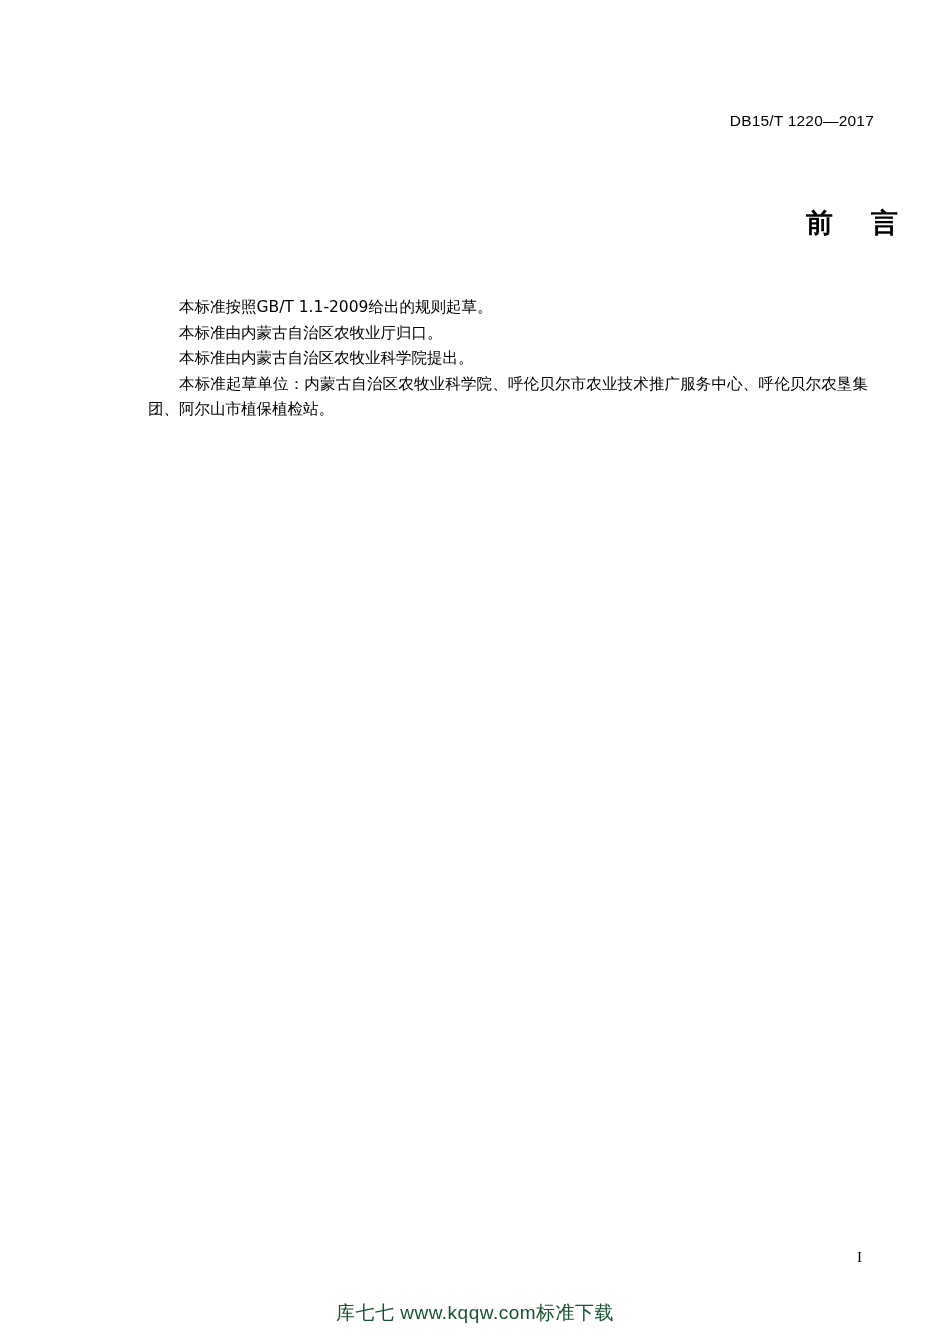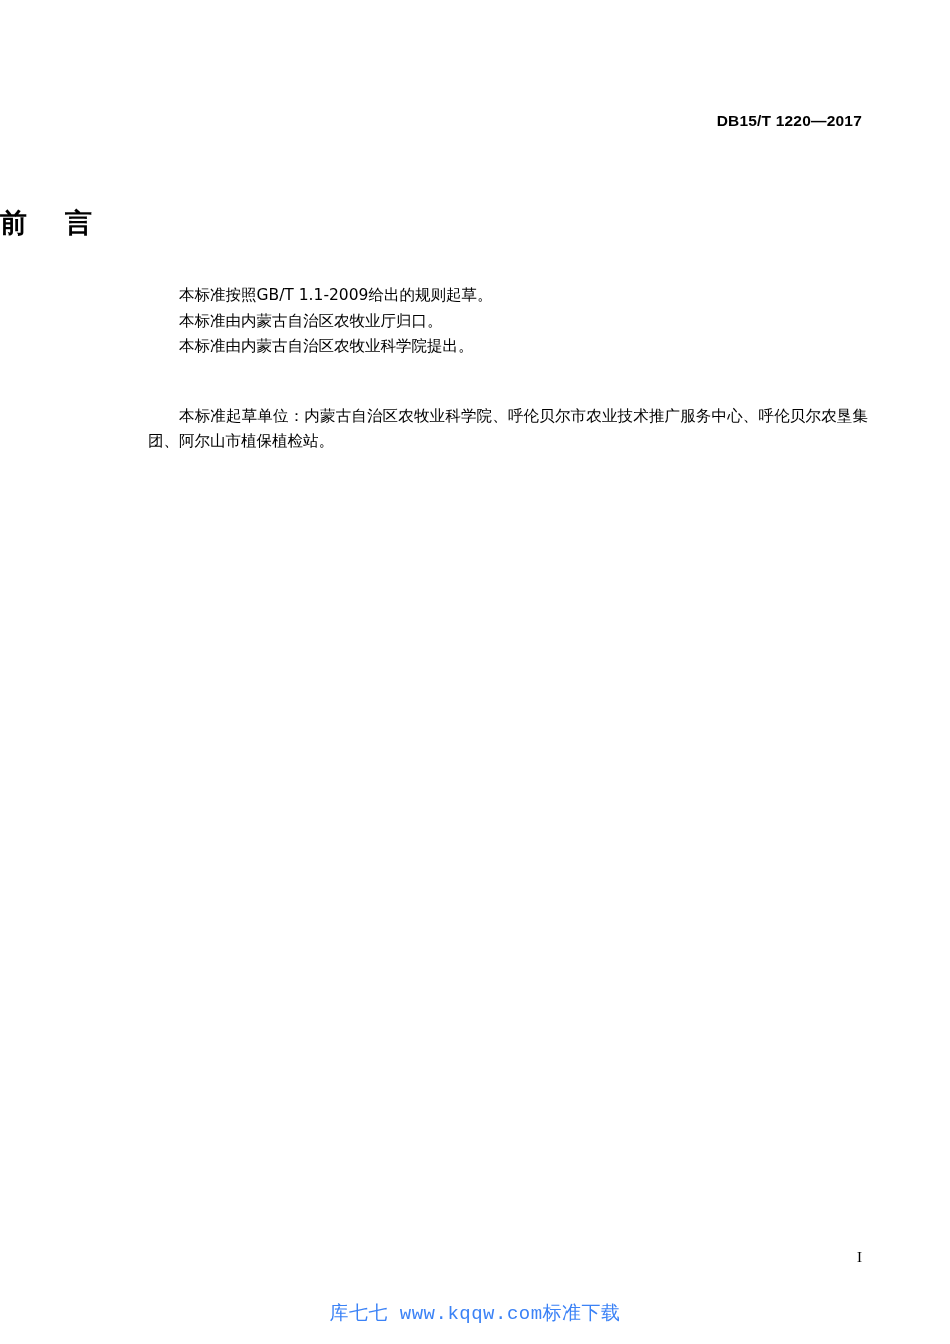--- a/index.html
+++ b/index.html
@@ -14,80 +14,79 @@
   .page {
     position: relative;
     width: 950px;
     height: 1344px;
     background: #ffffff;
     overflow: hidden;
   }
   .header-code {
     position: absolute;
     top: 112px;
-    right: 88px;
+    right: 76px;
     font-family: "Liberation Sans", sans-serif;
     font-size: 15.5px;
-    font-weight: bold;
+    font-weight: normal;
     letter-spacing: 0.2px;
     white-space: nowrap;
   }
   .doc-title {
     position: absolute;
     top: 205px;
     left: 0;
     width: 900px;
-    text-align: left;
+    text-align: right;
     font-family: "DejaVu Sans", "Liberation Sans", sans-serif;
     font-size: 27px;
     font-weight: bold;
     letter-spacing: 2px;
   }
   .doc-title .gap {
     display: inline-block;
     width: 36px;
   }
   .body-block {
     position: absolute;
-    top: 283px;
+    top: 295px;
     left: 148px;
     width: 720px;
   }
   .para {
     font-family: "DejaVu Sans", "Liberation Sans", sans-serif;
     font-size: 15.5px;
     line-height: 25.5px;
     text-align: justify;
     text-justify: inter-ideograph;
     margin: 0 0 0 0;
     text-indent: 31px;
   }
   .para.tight {
     margin-bottom: 0;
   }
   .para.multi {
     text-indent: 31px;
-    margin-top: 44px;
   }
   .footer-page {
     position: absolute;
     bottom: 78px;
     right: 88px;
     font-family: "Liberation Serif", serif;
     font-size: 15px;
   }
   .watermark {
     position: absolute;
     bottom: 18px;
     left: 0;
     width: 950px;
     text-align: center;
-    font-family: Liberation Mono, monospace;
+    font-family: Liberation Sans, sans-serif;
     font-size: 19px;
-    color: #3b82f6;
+    color: #14532d;
     letter-spacing: 0.5px;
   }
 </style>
 </head>
 <body>
 
 <div class="page">
 
   <div class="header-code">DB15/T 1220—2017</div>
 

